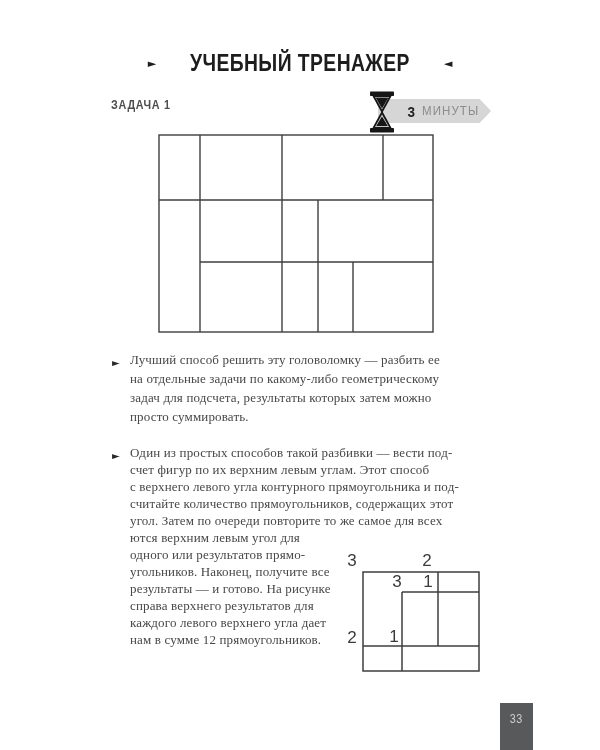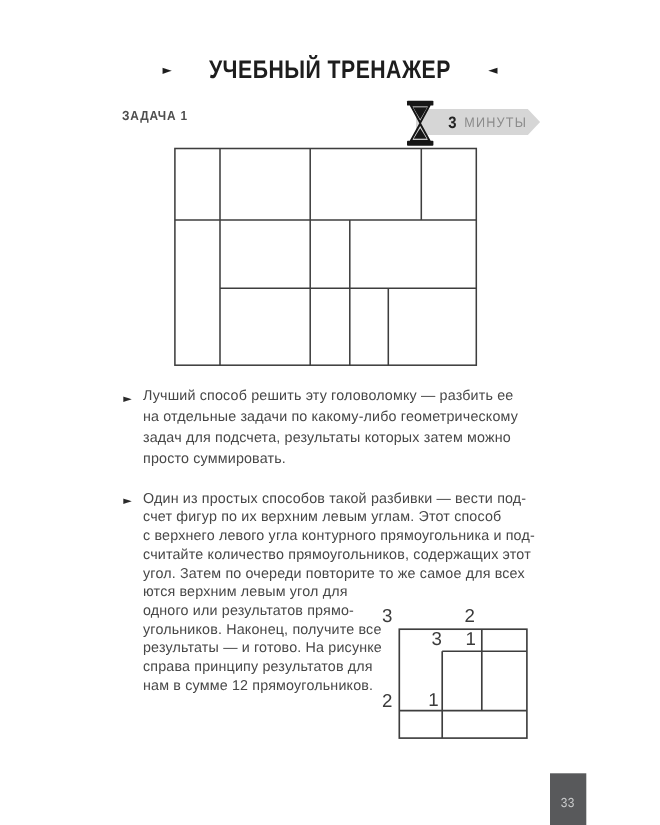--- a/index.html
+++ b/index.html
@@ -38,36 +38,36 @@
   
   .fig-svg { position:absolute; }
   .fig-line { stroke:#3e3e3e; fill:none; }
   
   .bullet {
     position:absolute; font-family:"DejaVu Sans",sans-serif; font-size:10px;
     color:#2a2a2a; line-height:1;
   }
   .bullet-1 { left:112px; top:358px; }
   .bullet-2 { left:112px; top:451px; }
-  .para { position:absolute; left:130px; }
+  .para { position:absolute; left:130px;font-family:Liberation Serif, serif; }
   .para-1 { top:350px; }
   .para-2 { top:444px; }
   .para-1 .tline { line-height:19px; }
   .para-2 .tline { line-height:17px; }
   .tline { font-size:13px; color:#474747; letter-spacing:0.15px; white-space:nowrap; }
   
   .sol-label {
     position:absolute; transform:translate(-50%,-50%); font-size:17px;
     color:#3b3b3b; line-height:1; white-space:nowrap;
   }
   
   .page-tab {
     position:absolute; left:500px; top:703px; width:33px; height:47px;
     background:#58595b; display:flex; justify-content:center; align-items:flex-start;
-    padding-top:20px;
+    padding-top:9px;
   }
   .page-tab span { font-size:12px; color:#cbcccd; letter-spacing:0.5px; transform:scaleX(0.9); }
 </style>
 </head>
 <body>
 
 <div class="page">
 
   <header class="title-row">
     <span class="title-marker">►</span>
@@ -113,21 +113,22 @@
   <section class="para para-2">
     <div class="tline">Один из простых способов такой разбивки — вести под-</div>
     <div class="tline">счет фигур по их верхним левым углам. Этот способ</div>
     <div class="tline">с верхнего левого угла контурного прямоугольника и под-</div>
     <div class="tline">считайте количество прямоугольников, содержащих этот</div>
     <div class="tline">угол. Затем по очереди повторите то же самое для всех</div>
     <div class="tline">ются верхним левым угол для</div>
     <div class="tline">одного или результатов прямо-</div>
     <div class="tline">угольников. Наконец, получите все</div>
     <div class="tline">результаты — и готово. На рисунке</div>
-    <div class="tline">справа принципу результатов для</div>
+    <div class="tline">справа верхнего результатов для</div>
+    <div class="tline">каждого левого верхнего угла дает</div>
     <div class="tline">нам в сумме 12 прямоугольников.</div>
   </section>
 
   <svg class="fig-svg" id="solution-svg" viewBox="360 569 122 105" style="left: 360px; top: 569px; width: 122px; height: 105px;">
       <rect x="363" y="572" width="116" height="99" class="fig-line" stroke-width="1.5"></rect>
       <line x1="438" y1="572" x2="438" y2="646" class="fig-line" stroke-width="1.5"></line>
       <line x1="402" y1="592" x2="479" y2="592" class="fig-line" stroke-width="1.5"></line>
       <line x1="402" y1="592" x2="402" y2="671" class="fig-line" stroke-width="1.5"></line>
       <line x1="363" y1="646" x2="479" y2="646" class="fig-line" stroke-width="1.5"></line>
     </svg>

